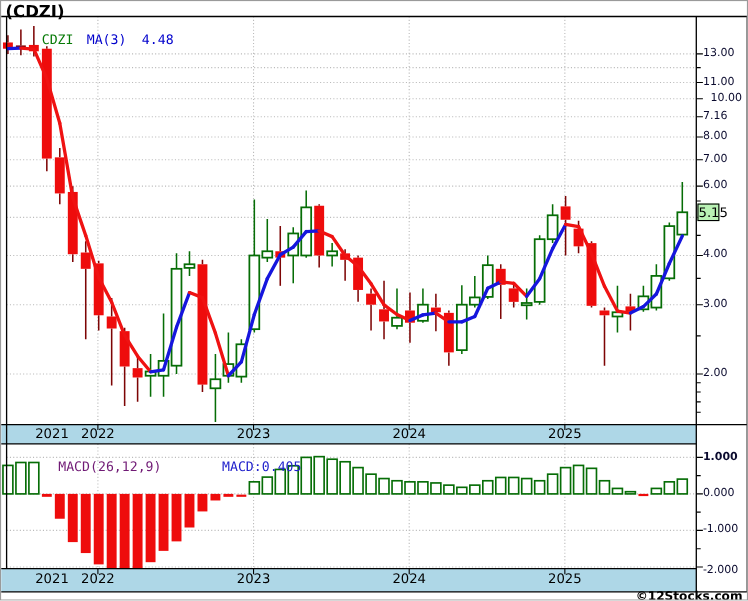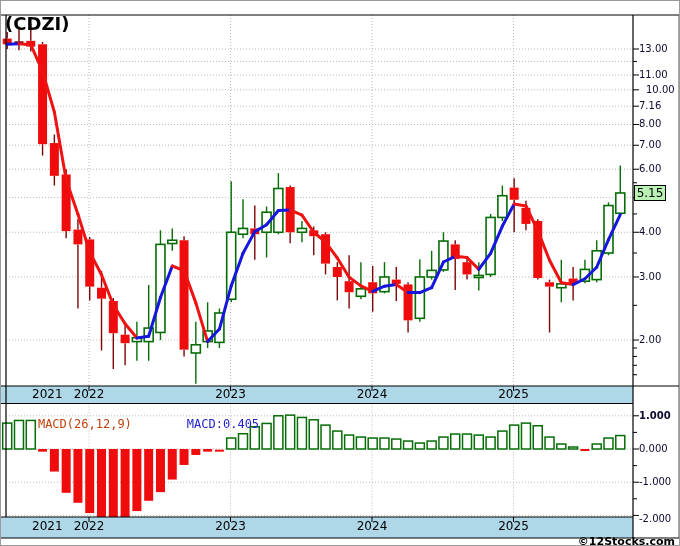--- a/index.html
+++ b/index.html
@@ -1,28 +1,28 @@
 <!DOCTYPE html>
 <html><head>
 <meta charset="utf-8">
 <style>
   html,body{margin:0;padding:0;background:#e8e8e8;font-family:"DejaVu Sans","Liberation Sans",sans-serif;}
   .chart-window{position:relative;width:680px;height:546px;background:#ffffff;border:1px solid #9a9a9a;box-sizing:border-box;overflow:hidden;}
-  .page-title{position:absolute;left:4px;top:16px;font-size:18px;font-weight:bold;color:#000;line-height:14px;}
+  .page-title{position:absolute;left:4px;top:2px;font-size:15px;font-weight:bold;color:#000;line-height:14px;}
   .legend-row{position:absolute;left:8px;top:16px;font-family:"DejaVu Sans Mono","Liberation Mono",monospace;font-size:12px;line-height:13px;white-space:pre;}
   .legend-symbol{color:#067a06;}
   .legend-ma{color:#0000cc;margin-left:12px;}
   .legend-ma-value{color:#0000cc;margin-left:14px;}
   .macd-label-row{position:absolute;left:8px;top:404px;font-family:"DejaVu Sans Mono","Liberation Mono",monospace;font-size:12px;line-height:13px;white-space:pre;}
-  .macd-name{color:#c2410c;}
+  .macd-name{color:#701a75;margin-left:15px;}
   .macd-value{color:#2222cc;margin-left:16px;padding-left:39px;}
   .axis-label{position:absolute;left:638px;font-size:10px;color:#0a0a2e;line-height:14px;transform:translateY(-50%);}
   .year-label{position:absolute;font-size:12px;color:#000;line-height:15px;transform:translateX(-50%);}
   .year-label.first{transform:none;margin-left:25px;}
-  .price-flag{position:absolute;left:633px;top:184px;width:32px;height:16px;background:#b9f2b4;border:1px solid #000;box-sizing:border-box;font-size:12px;color:#000;text-align:center;line-height:14px;}
+  .price-flag{position:absolute;left:633px;top:184px;width:20px;height:16px;background:#b9f2b4;border:1px solid #000;box-sizing:border-box;font-size:12px;color:#000;text-align:left;line-height:14px;}
   .copyright{position:absolute;right:4px;top:534px;font-size:11px;font-weight:600;color:#000;}
   svg{position:absolute;left:0;top:0;}
 </style>
 </head>
 <body>
 
 <div class="chart-window">
   <svg id="chart-svg" width="680" height="546" viewBox="0 0 680 546">
       <line x1="5" y1="48.00827987415249" x2="632" y2="48.00827987415249" stroke="#bbbbbb" stroke-width="1" stroke-dasharray="1 2"></line>
       <line x1="5" y1="60.45311391495028" x2="632" y2="60.45311391495028" stroke="#bbbbbb" stroke-width="1" stroke-dasharray="1 2"></line>
@@ -354,20 +354,23 @@
       <line x1="632" y1="448" x2="638" y2="448" stroke="#000000" stroke-width="1"></line>
       <line x1="632" y1="481.2" x2="638" y2="481.2" stroke="#000000" stroke-width="1"></line>
       <line x1="632" y1="514.4" x2="638" y2="514.4" stroke="#000000" stroke-width="1"></line>
       <line x1="632" y1="431.4" x2="636" y2="431.4" stroke="#000000" stroke-width="1"></line>
       <line x1="632" y1="464.6" x2="636" y2="464.6" stroke="#000000" stroke-width="1"></line>
       <line x1="632" y1="497.8" x2="636" y2="497.8" stroke="#000000" stroke-width="1"></line>
     </svg>
 
   <div class="page-title">(CDZI)</div>
 
+  <div class="legend-row">
+    <span class="legend-symbol">CDZI</span><span class="legend-ma">MA(3)</span><span class="legend-ma-value">4.48</span>
+  </div>
 
   <div class="macd-label-row">
     <span class="macd-name">MACD(26,12,9)</span><span class="macd-value">MACD:0.405</span>
   </div>
 
   <div class="price-flag" style="top: 183.973px;">5.15</div>
 
   <div id="overlay">
       <div class="axis-label" style="top: 48.0083px;">13.00</div>
       <div class="axis-label" style="top: 73.9814px;">11.00</div>

